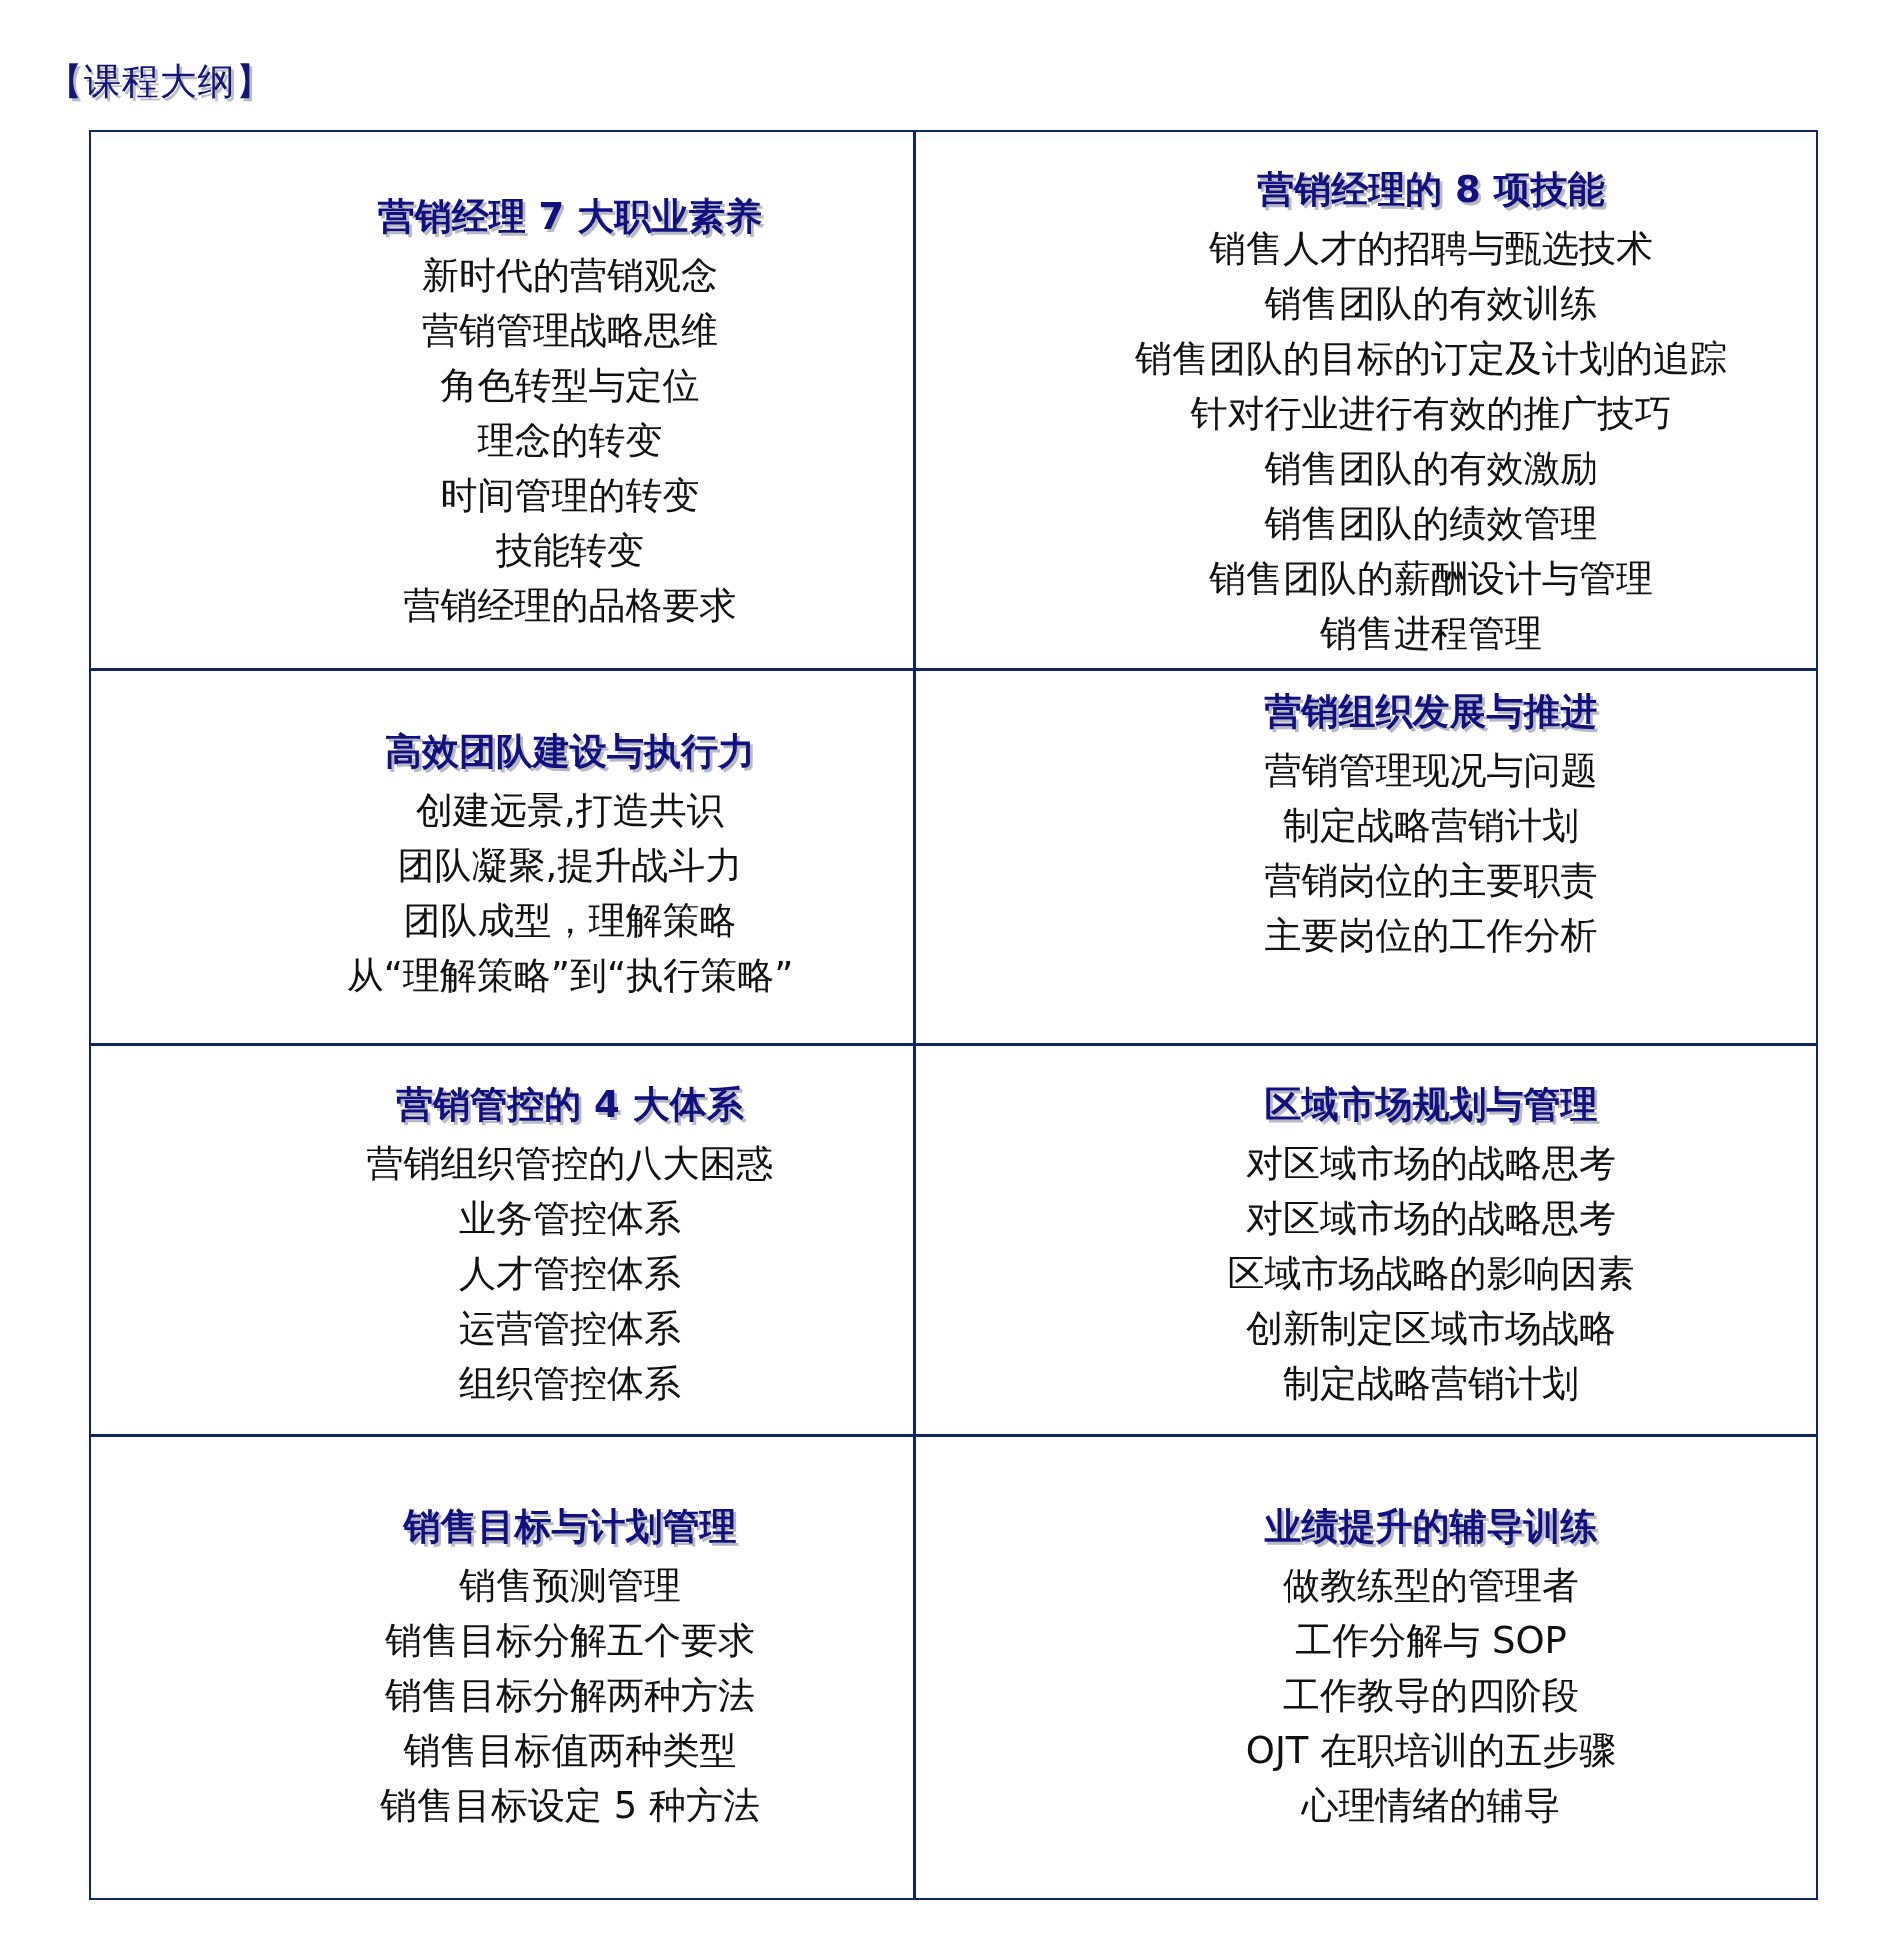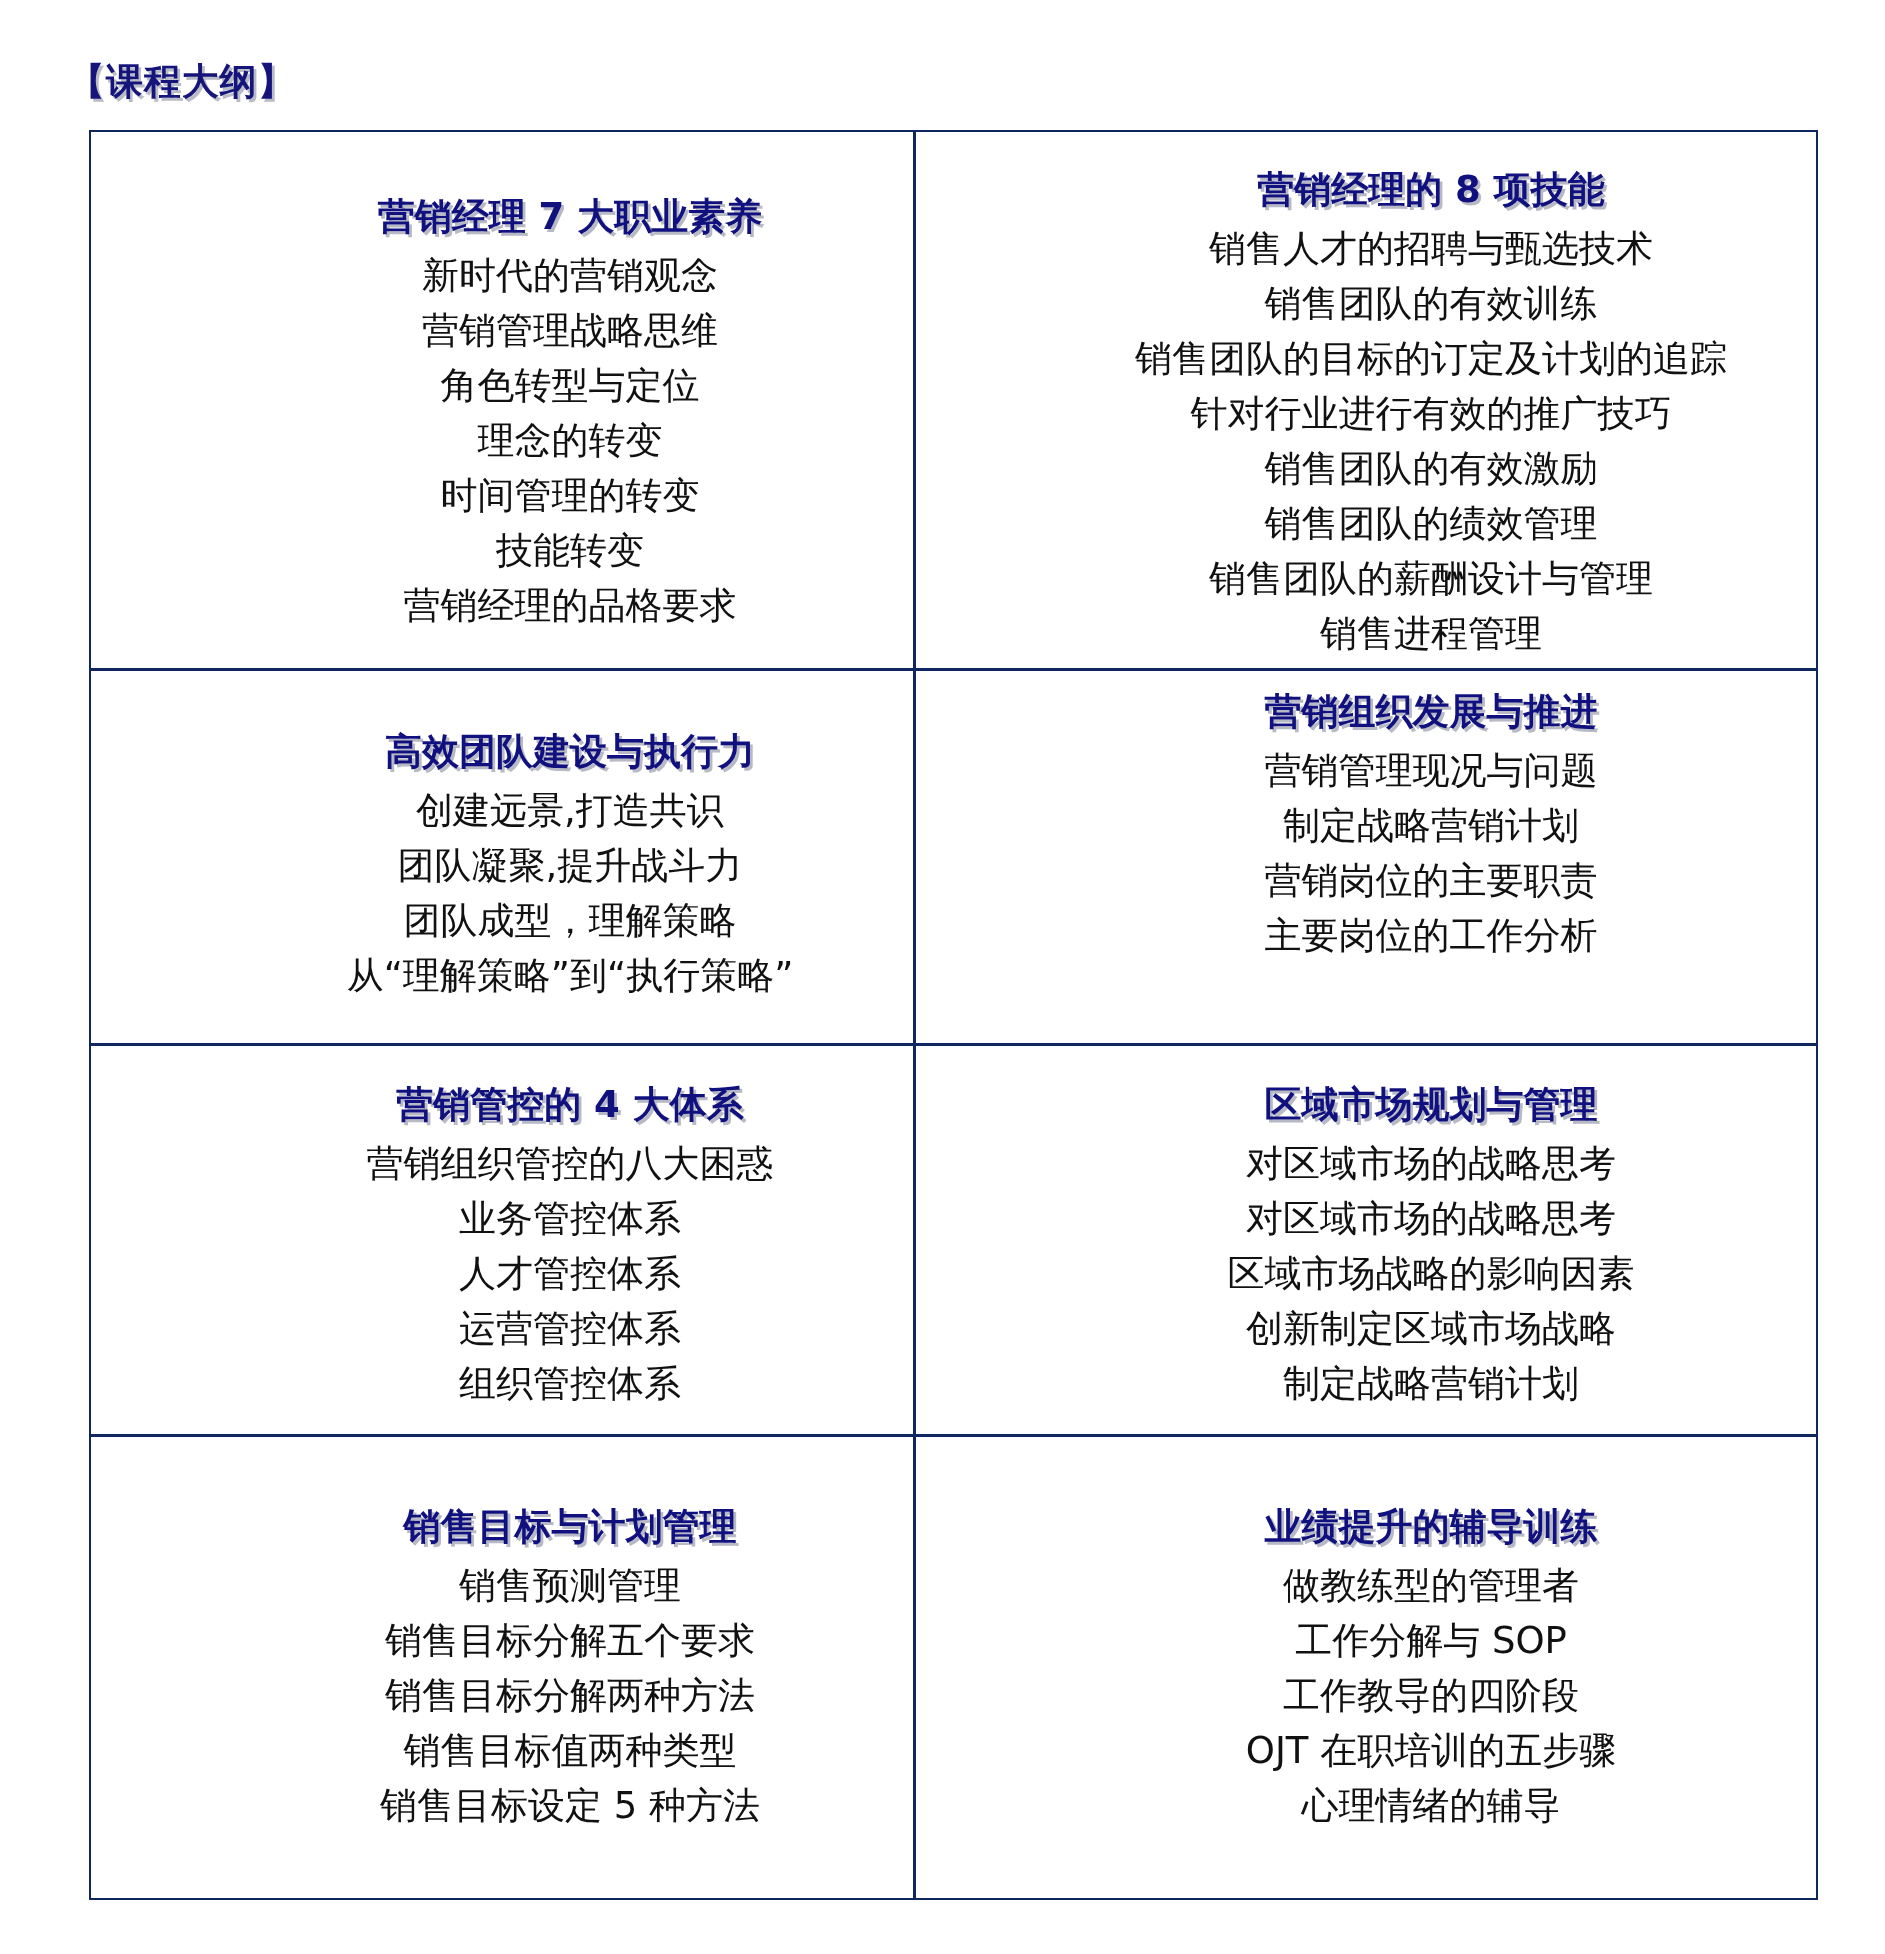--- a/index.html
+++ b/index.html
@@ -1,19 +1,19 @@
 <!DOCTYPE html>
 <html style="font-size:14px"><head>
 <meta charset="utf-8">
 <style>
   html, body { margin:0; padding:0; background:#ffffff; }
   body { width:1886px; height:1954px; position:relative; overflow:hidden;
          font-family:"DejaVu Sans","Liberation Sans",sans-serif; }
-  .page-title { position:absolute; left:46px; top:57px; font-size:37px; font-weight:bold;
-                color:#14147a; letter-spacing:0.9px; text-shadow:2.7px 2.7px 0 #b9bcc6; white-space:nowrap;margin-left:22px; }
+  .page-title { position:absolute; left:46px; top:57px; font-size:37px; font-weight:normal;
+                color:#14147a; letter-spacing:0.9px; text-shadow:2.7px 2.7px 0 #b9bcc6; white-space:nowrap; }
   .outline-table { position:absolute; left:89px; top:130px; width:1729px; height:1770px;
                    border:2.7px solid #0f2660; box-sizing:border-box; }
   .vline { position:absolute; left:822px; top:0; bottom:0; width:2.7px; background:#0f2660; }
   .hline { position:absolute; left:0; right:0; height:2.7px; background:#0f2660; }
   .cell { position:absolute; display:flex; flex-direction:column; align-items:center; box-sizing:border-box; }
   .cell.left { left:0; width:958px; }
   .cell.right { left:825px; width:1030px; }
   .cell-heading { font-size:37px; font-weight:bold; color:#10107e; text-shadow:2.7px 2.7px 0 #b7b9c4;
                   line-height:55px; white-space:nowrap; margin-bottom:3.5px; }
   .cell-item { font-size:37px; color:#111; line-height:55px; white-space:nowrap; }

